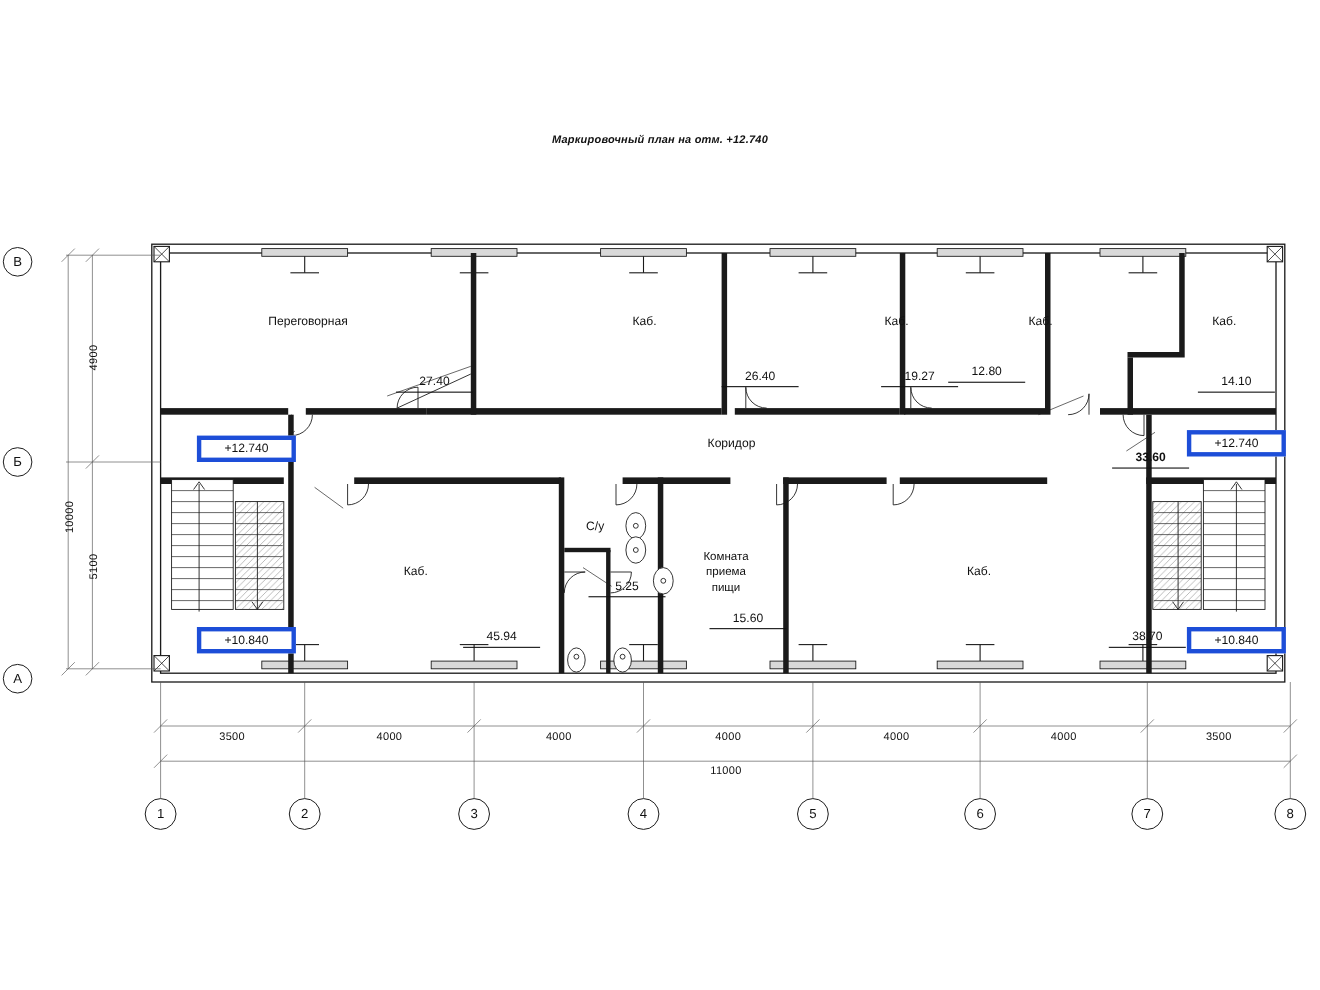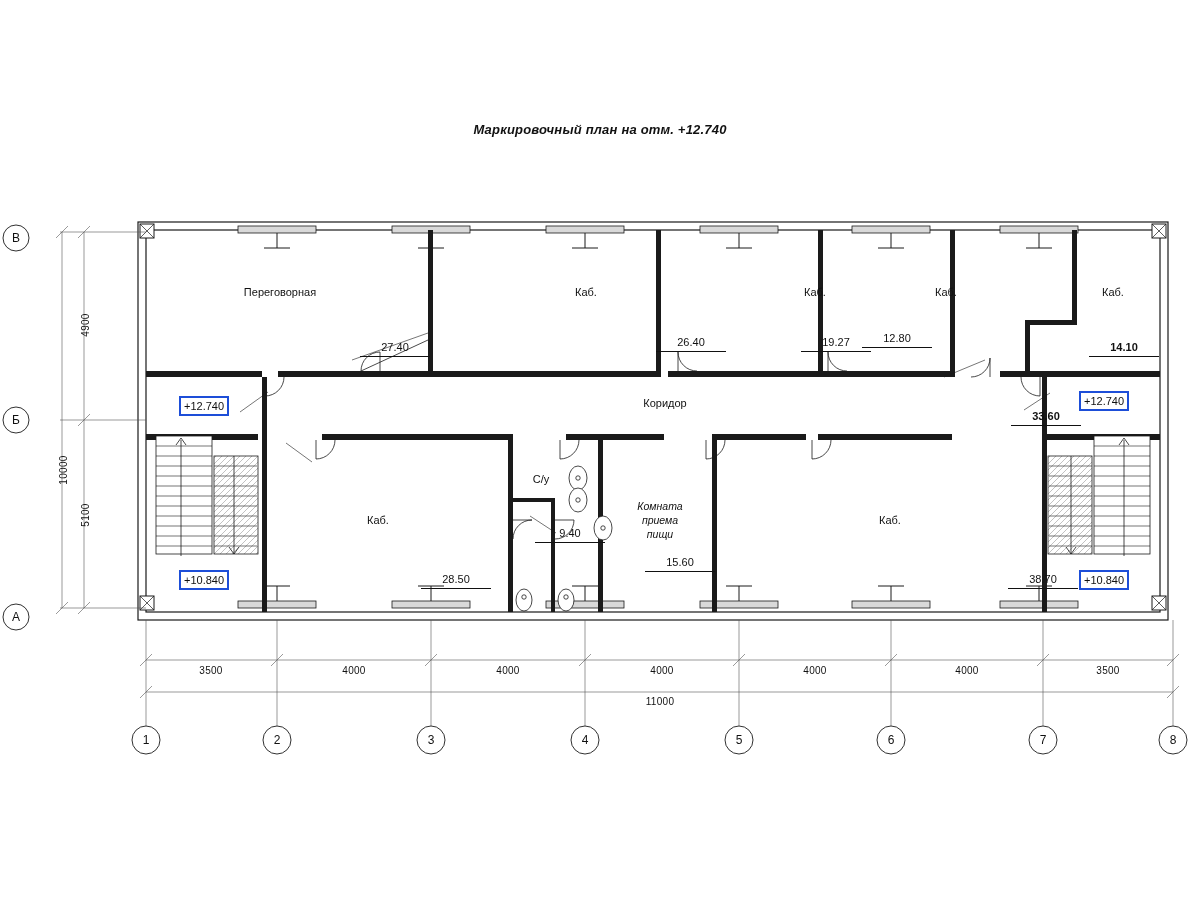--- a/index.html
+++ b/index.html
@@ -10,35 +10,35 @@
     color:#111;
     position:relative;
     overflow:hidden;
   }
   #plan{position:absolute;left:0;top:0;width:1200px;height:900px;}
 
   .title{
     position:absolute;
     left:0;top:122px;width:1200px;
     text-align:center;
-    font-size:13px;
+    font-size:10px;
     font-style:italic;
     font-weight:bold;
     letter-spacing:.2px;
   }
 
   .lbl{
     position:absolute;
     font-size:11px;
     color:#111;
     white-space:nowrap;
     text-align:center;
     line-height:1.25;
   }
-  .lbl.small{font-size:10.5px;font-style:italic;}
+  .lbl.small{font-size:10.5px;}
   .area{font-size:11px;}
   .dim{font-size:10px;letter-spacing:.3px;}
   .dim.vert{
     transform:rotate(-90deg);
     transform-origin:left top;
   }
   .axis-letter{
     position:absolute;
     font-size:12px;
     text-align:center;
@@ -48,22 +48,22 @@
   .axis-num{
     position:absolute;
     font-size:12px;
     text-align:center;
     width:30px;
     line-height:30px;
   }
   .elev{
     position:absolute;
     font-size:11px;
-    border:2px solid #1d4ed8;
-    padding:2px 3px;
+    border:4px solid #1d4ed8;
+    padding:2px 21px;
     background:#fff;
     white-space:nowrap;
   }
   .underline{
     border-bottom:1px solid #111;
     padding-bottom:1px;
   }
 </style>
 </head>
 <body>
@@ -380,30 +380,30 @@
 <div class="lbl" style="left:546px;top:286px;width:80px;">Каб.</div>
 <div class="lbl underline area" style="left:656px;top:336px;width:70px;">26.40</div>
 
 <div class="lbl" style="left:775px;top:286px;width:80px;">Каб.</div>
 <div class="lbl underline area" style="left:801px;top:336px;width:70px;">19.27</div>
 
 <div class="lbl" style="left:906px;top:286px;width:80px;">Каб.</div>
 <div class="lbl underline area" style="left:862px;top:332px;width:70px;">12.80</div>
 
 <div class="lbl" style="left:1073px;top:286px;width:80px;">Каб.</div>
-<div class="lbl underline area" style="left:1089px;top:341px;width:70px;font-weight:bold;">14.10</div>
+<div class="lbl underline area" style="left:1089px;top:341px;width:70px;">14.10</div>
 
 <div class="lbl" style="left:600px;top:397px;width:130px;">Коридор</div>
 <div class="lbl underline area" style="left:1011px;top:410px;width:70px;font-weight:bold;">33.60</div>
 
 <div class="lbl" style="left:338px;top:514px;width:80px;">Каб.</div>
-<div class="lbl underline area" style="left:421px;top:573px;width:70px;">28.50</div>
+<div class="lbl underline area" style="left:421px;top:573px;width:70px;">45.94</div>
 
 <div class="lbl" style="left:516px;top:473px;width:50px;">С/у</div>
-<div class="lbl underline area" style="left:535px;top:527px;width:70px;">9.40</div>
+<div class="lbl underline area" style="left:535px;top:527px;width:70px;">5.25</div>
 
 <div class="lbl small" style="left:615px;top:499px;width:90px;line-height:1.35;"><span style="white-space:pre-line;">Комната
 приема
 пищи</span></div>
 <div class="lbl underline area" style="left:645px;top:556px;width:70px;">15.60</div>
 
 <div class="lbl" style="left:850px;top:514px;width:80px;">Каб.</div>
 <div class="lbl underline area" style="left:1008px;top:573px;width:70px;">38.70</div>
 
 <div class="elev" style="left:179px;top:396px;">+12.740</div>

